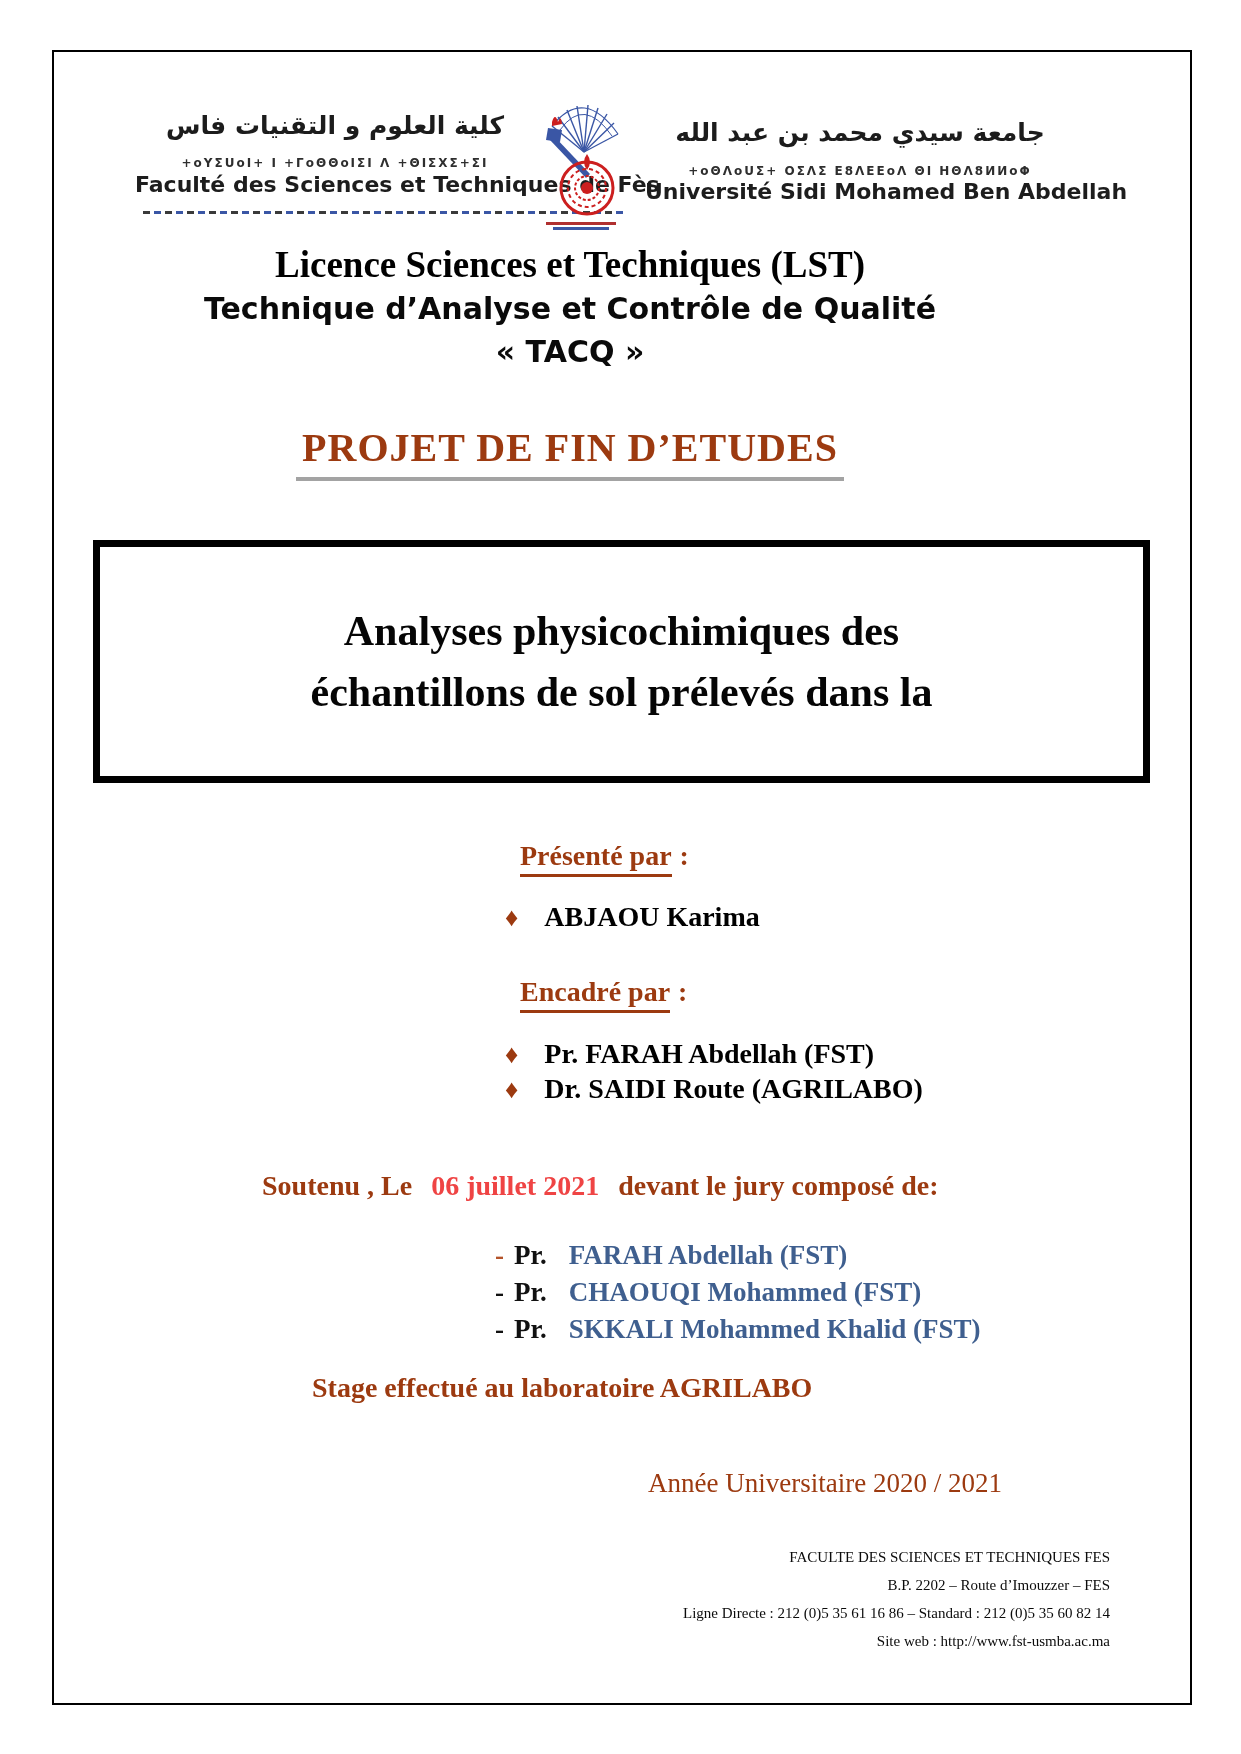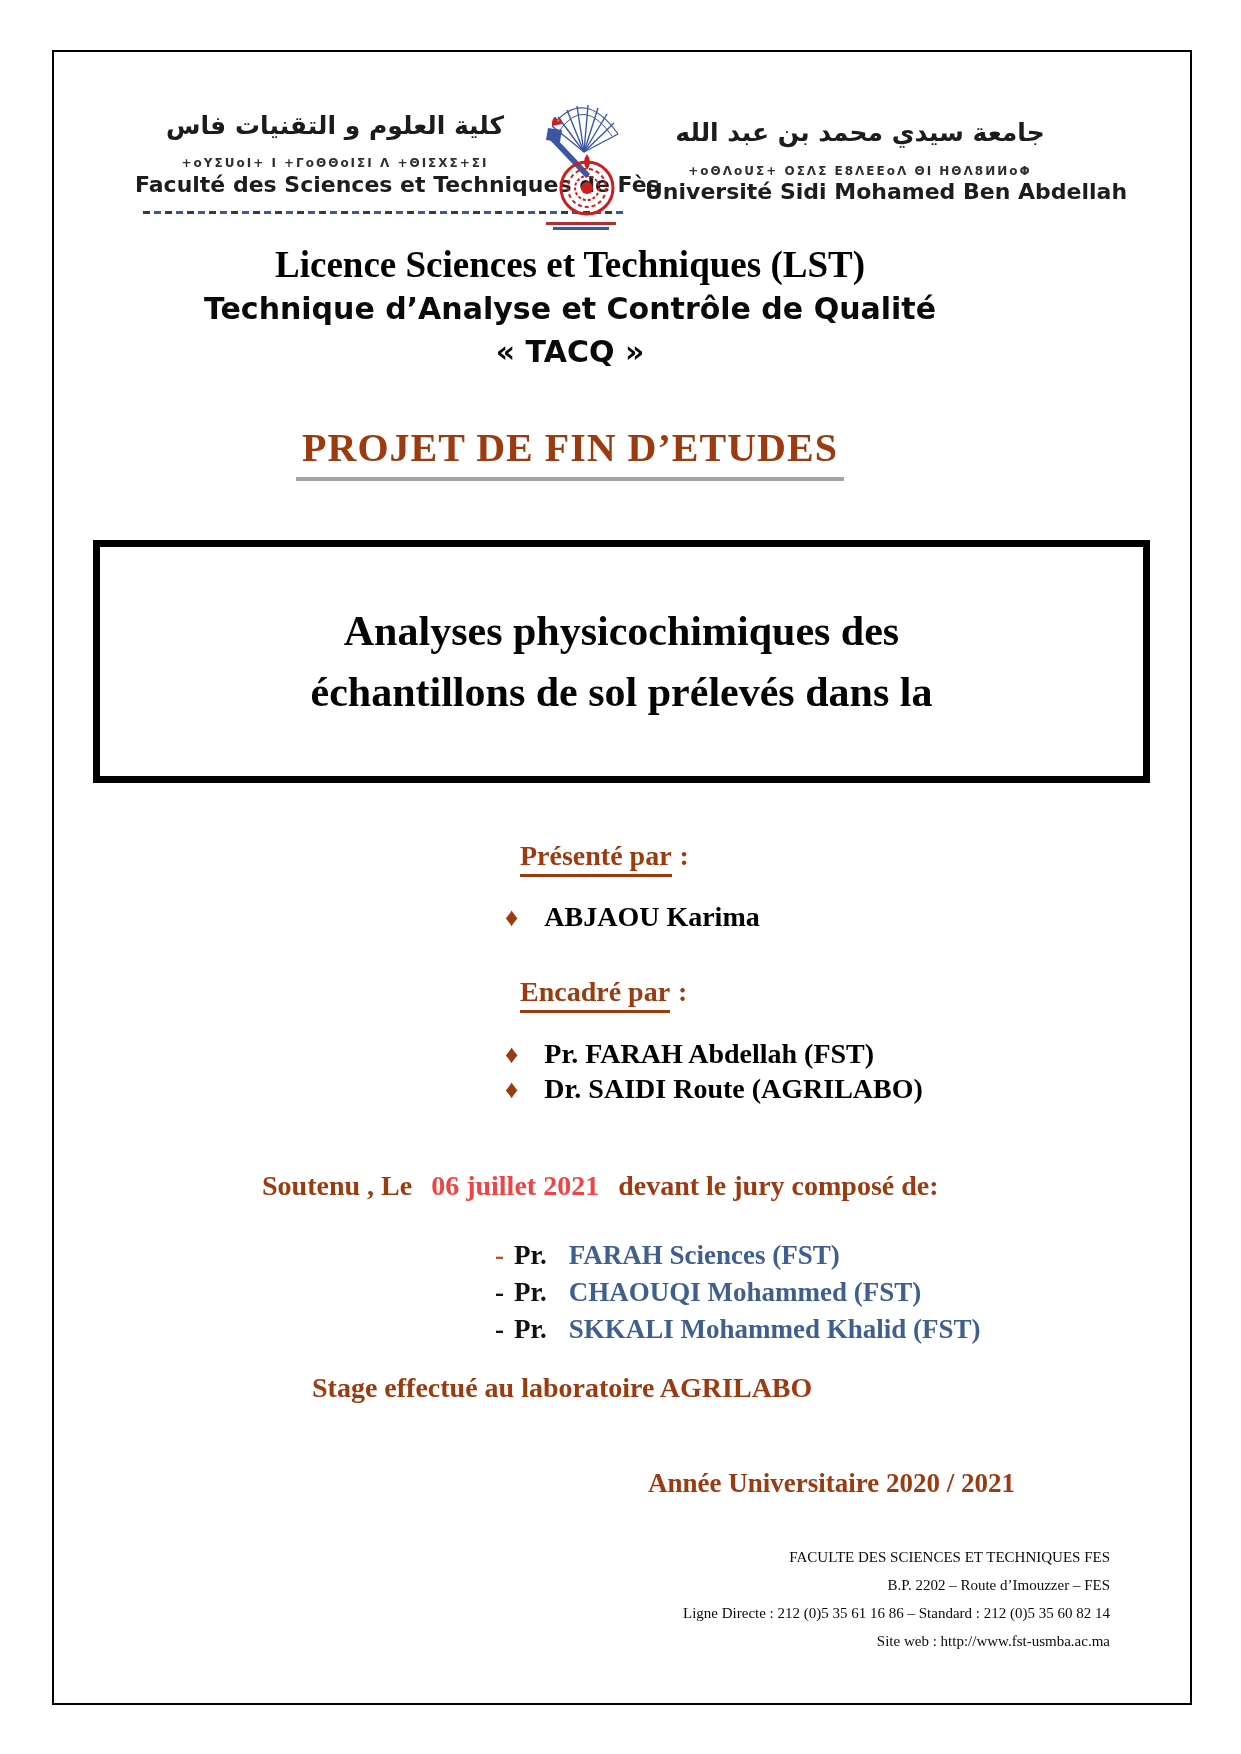--- a/index.html
+++ b/index.html
@@ -105,21 +105,21 @@
   .jury-row.first .dash{color:#b4532a;}
   .jury-row .jtitle{color:#111;margin-right:22px;}
   .jury-row .jname{color:#3f5f8f;}
   
   .stage{
     position:absolute;left:312px;top:1372px;
     font-size:28px;font-weight:bold;color:#9c3a10;white-space:nowrap;
   }
   .annee{
     position:absolute;left:648px;top:1468px;
-    font-size:27px;font-weight:bold;color:#9c3a10;white-space:nowrap;
+    font-size:27px;font-weight:normal;color:#9c3a10;white-space:nowrap;
   }
   
   .footer{
     position:absolute;left:0px;top:1543px;width:1110px;text-align:right;
     font-size:15px;color:#0b0b0b;line-height:28px;
   }
   .footer .site-url{color:#0b0b0b;text-decoration:none;}
 </style>
 </head>
 <body>
@@ -209,21 +209,21 @@
     <span class="diamond">♦</span><span>Dr. SAIDI Route (AGRILABO)</span>
   </div>
 
   <div class="defense">
     <span>Soutenu , Le</span>
     <span class="date">06 juillet 2021</span>
     <span>devant le jury composé de:</span>
   </div>
 
   <div class="jury-row first" style="top:1240px;">
-    <span class="dash">-</span><span class="jtitle">Pr.</span><span class="jname">FARAH Sciences (FST)</span>
+    <span class="dash">-</span><span class="jtitle">Pr.</span><span class="jname">FARAH Abdellah (FST)</span>
   </div>
   <div class="jury-row" style="top:1277px;">
     <span class="dash">-</span><span class="jtitle">Pr.</span><span class="jname">CHAOUQI Mohammed (FST)</span>
   </div>
   <div class="jury-row" style="top:1314px;">
     <span class="dash">-</span><span class="jtitle">Pr.</span><span class="jname">SKKALI Mohammed Khalid (FST)</span>
   </div>
 
   <div class="stage">Stage effectué au laboratoire AGRILABO</div>
   <div class="annee">Année Universitaire 2020 / 2021</div>

